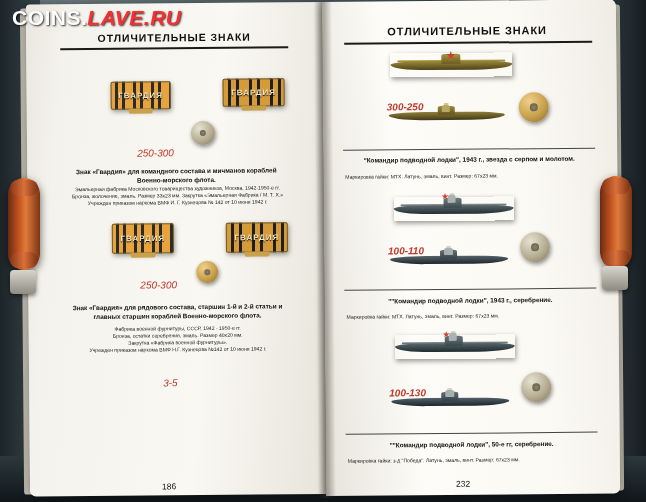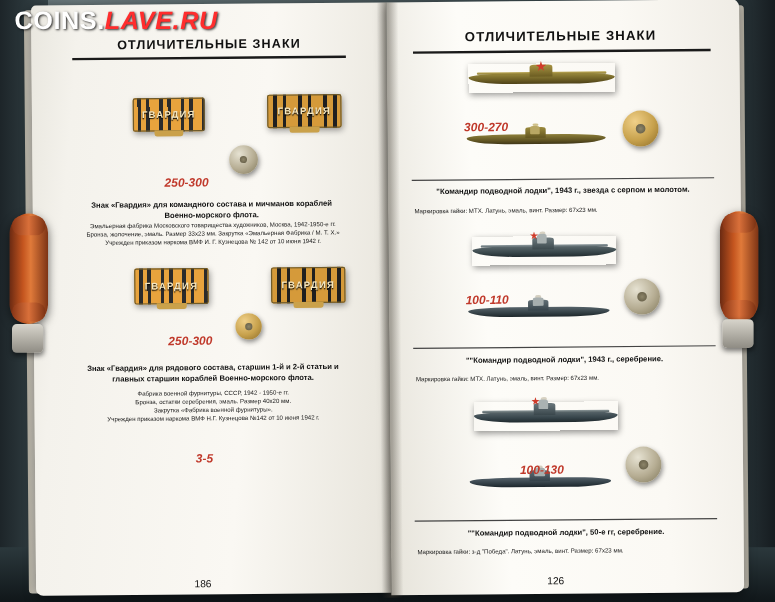--- a/index.html
+++ b/index.html
@@ -52,21 +52,21 @@
   .wm{position:absolute;left:12px;top:6px;font-weight:bold;font-size:21px;
       letter-spacing:.5px;font-family:"Liberation Sans",sans-serif;}
   .wm .c{color:#ffffff;text-shadow:1px 1px 2px rgba(0,0,0,.8);}
   .wm .d{color:#ff2d2d;text-shadow:1px 1px 2px rgba(0,0,0,.8);font-style:italic;}
 
   
   .ptitle{position:absolute;text-align:center;font-weight:bold;color:#111;
       font-size:10.5px;letter-spacing:.9px;}
   .rule{position:absolute;height:1.6px;background:#1a1a1a;}
 
-  .priceL{position:absolute;color:#c0392b;font-weight:bold;font-style:italic;font-size:10px;}
+  .priceL{position:absolute;color:#c0392b;font-weight:normal;font-style:italic;font-size:10px;}
   .priceR{position:absolute;color:#c0392b;font-weight:bold;font-style:italic;font-size:10px;}
 
   .cap-bold{position:absolute;text-align:center;font-weight:bold;color:#111;
       font-size:6.4px;line-height:8.6px;}
   .cap-sm{position:absolute;text-align:center;color:#1a1a1a;font-size:5.1px;line-height:7px;}
   .cap-sm-l{position:absolute;text-align:left;color:#1a1a1a;font-size:5.1px;line-height:7px;}
   .folio{position:absolute;font-size:8.5px;color:#111;font-weight:500;}
 
   
   .badge{position:absolute;border-radius:2px;box-shadow:1px 2px 4px rgba(0,0,0,.45);}
@@ -202,21 +202,21 @@
       <div class="star" style="left:124px;top:50px;"></div>
       <div class="nut brass" style="left:196px;top:92px;width:30px;height:30px;"></div>
       <div class="sub" style="left:66px;top:104px;width:116px;height:22px;">
         <div class="body" style="background:linear-gradient(180deg,#8d7f3a,#5f5322 65%,#403718);"></div>
         <div class="tower" style="background:linear-gradient(180deg,#9b8a3c,#625520);"></div>
         <div class="fig" style="left:46%;top:-10%;">
           <div class="h" style="background:#cfc08a;"></div>
           <div class="t" style="background:#b9a763;"></div>
         </div>
       </div>
-      <div class="priceR" style="left:64px;top:100px;">300-270</div>
+      <div class="priceR" style="left:64px;top:100px;">300-250</div>
       <div class="rule" style="left:20px;top:148px;width:252px;height:1px;background:#444;"></div>
       <div class="cap-bold" style="left:18px;top:155px;width:256px;">"Командир подводной лодки", 1943 г., звезда с серпом и молотом.</div>
       <div class="cap-sm-l" style="left:22px;top:172px;width:250px;">Маркировка гайки: МТХ. Латунь, эмаль, винт. Размер: 67х23 мм.</div>
 
       <div class="sub shadowbox" style="left:70px;top:196px;width:120px;height:24px;">
         <div class="body" style="background:linear-gradient(180deg,#5d6a6e,#39474b 60%,#232d31);"></div>
         <div class="deck" style="background:linear-gradient(180deg,#8e9a9e,#5a676b);"></div>
         <div class="tower" style="background:linear-gradient(180deg,#6d7a7e,#3c494d);"></div>
         <div class="fig" style="left:45%;top:-16%;">
           <div class="h" style="background:#d8d2c2;"></div>
@@ -250,26 +250,26 @@
       <div class="star sm" style="left:118px;top:330px;"></div>
       <div class="nut" style="left:196px;top:372px;width:30px;height:30px;"></div>
       <div class="sub" style="left:66px;top:390px;width:118px;height:22px;">
         <div class="body" style="background:linear-gradient(180deg,#54616a,#2f3b42 65%,#1c252b);"></div>
         <div class="tower" style="background:linear-gradient(180deg,#616e76,#344149);"></div>
         <div class="fig" style="left:46%;top:-12%;">
           <div class="h" style="background:#d4cfc0;"></div>
           <div class="t" style="background:#a6aeae;"></div>
         </div>
       </div>
-      <div class="priceR" style="left:64px;top:386px;margin-left:44px;">100-130</div>
+      <div class="priceR" style="left:64px;top:386px;">100-130</div>
       <div class="rule" style="left:20px;top:432px;width:252px;height:1px;background:#444;"></div>
       <div class="cap-bold" style="left:18px;top:440px;width:256px;">""Командир подводной лодки", 50-е гг, серебрение.</div>
       <div class="cap-sm-l" style="left:22px;top:456px;width:250px;">Маркировка гайки: з-д "Победа". Латунь, эмаль, винт. Размер: 67х23 мм.</div>
 
-      <div class="folio" style="left:130px;top:478px;">126</div>
+      <div class="folio" style="left:130px;top:478px;">232</div>
     </div>
 
     <div class="gutter"></div>
   </div>
 
   <div class="roller l">
     <div class="cap t"></div>
     <div class="cap b"></div>
   </div>
   <div class="roller r">

